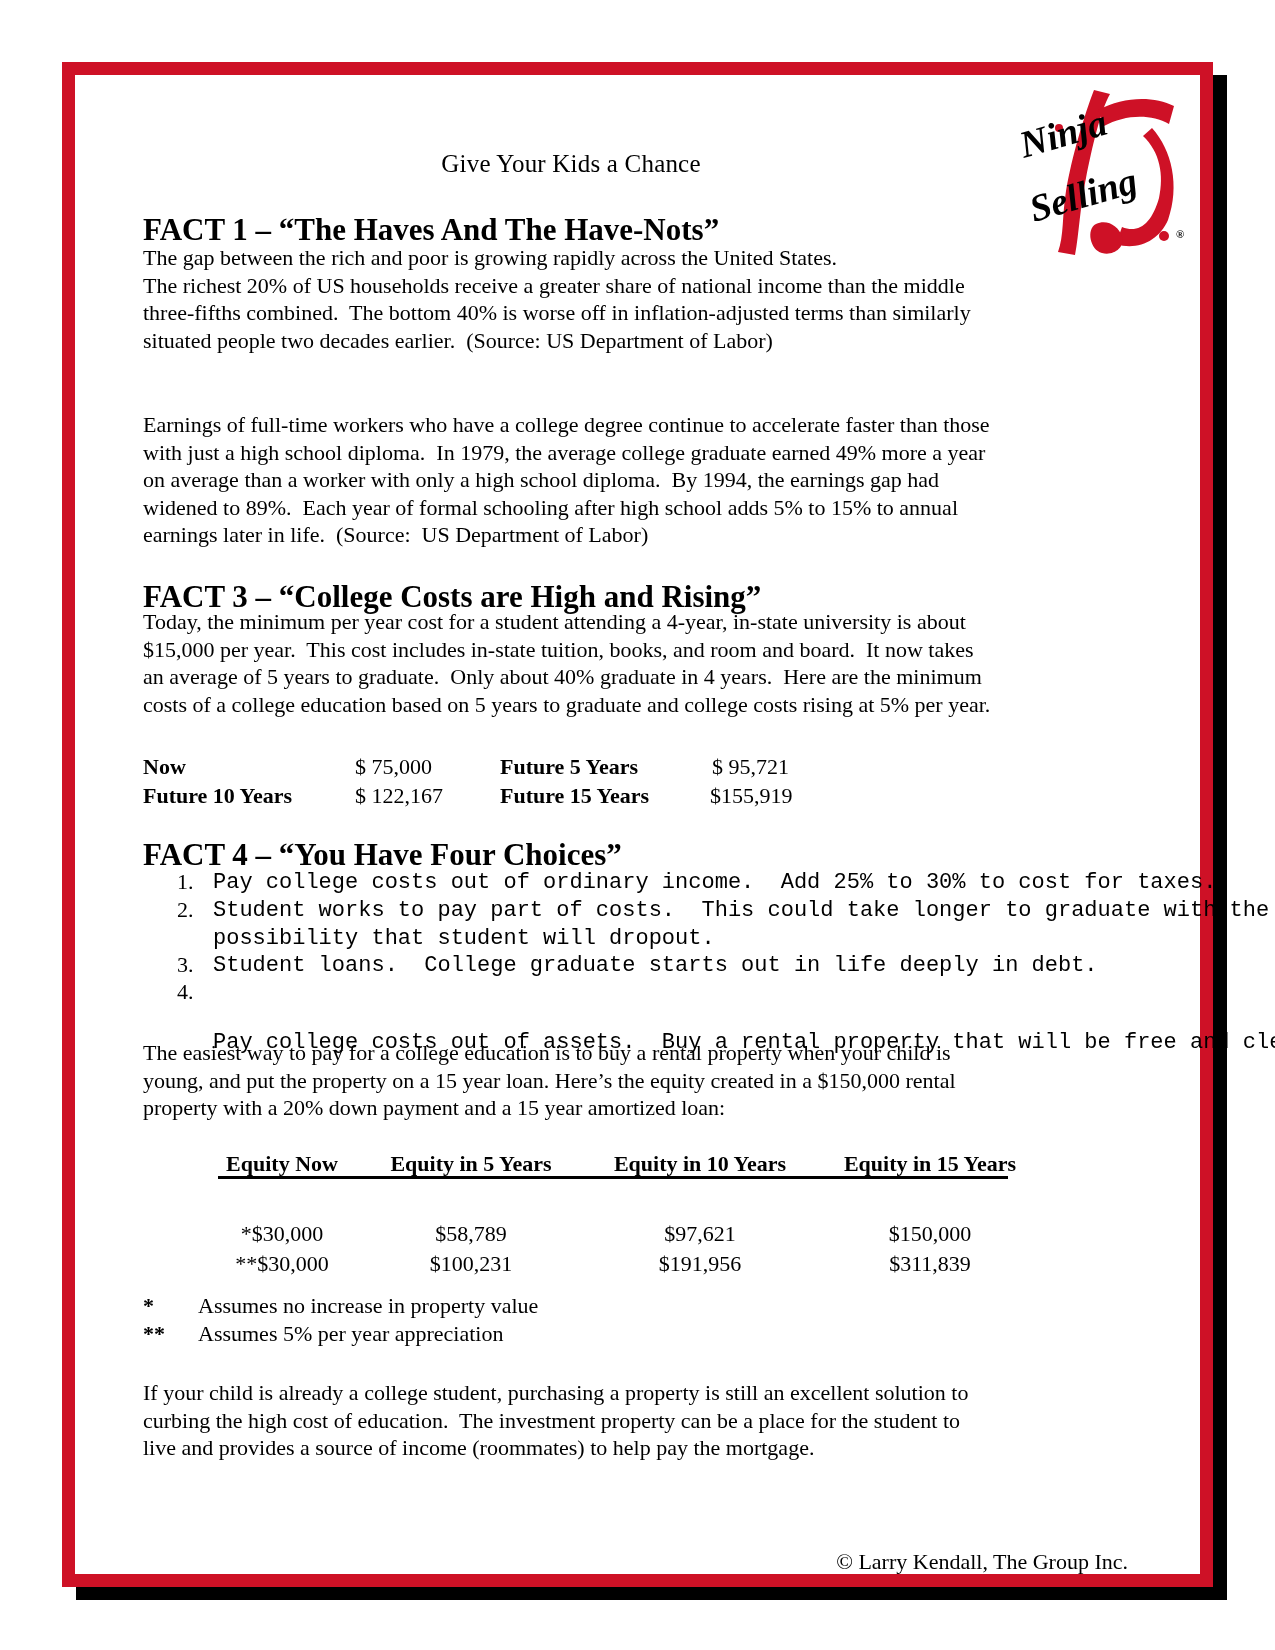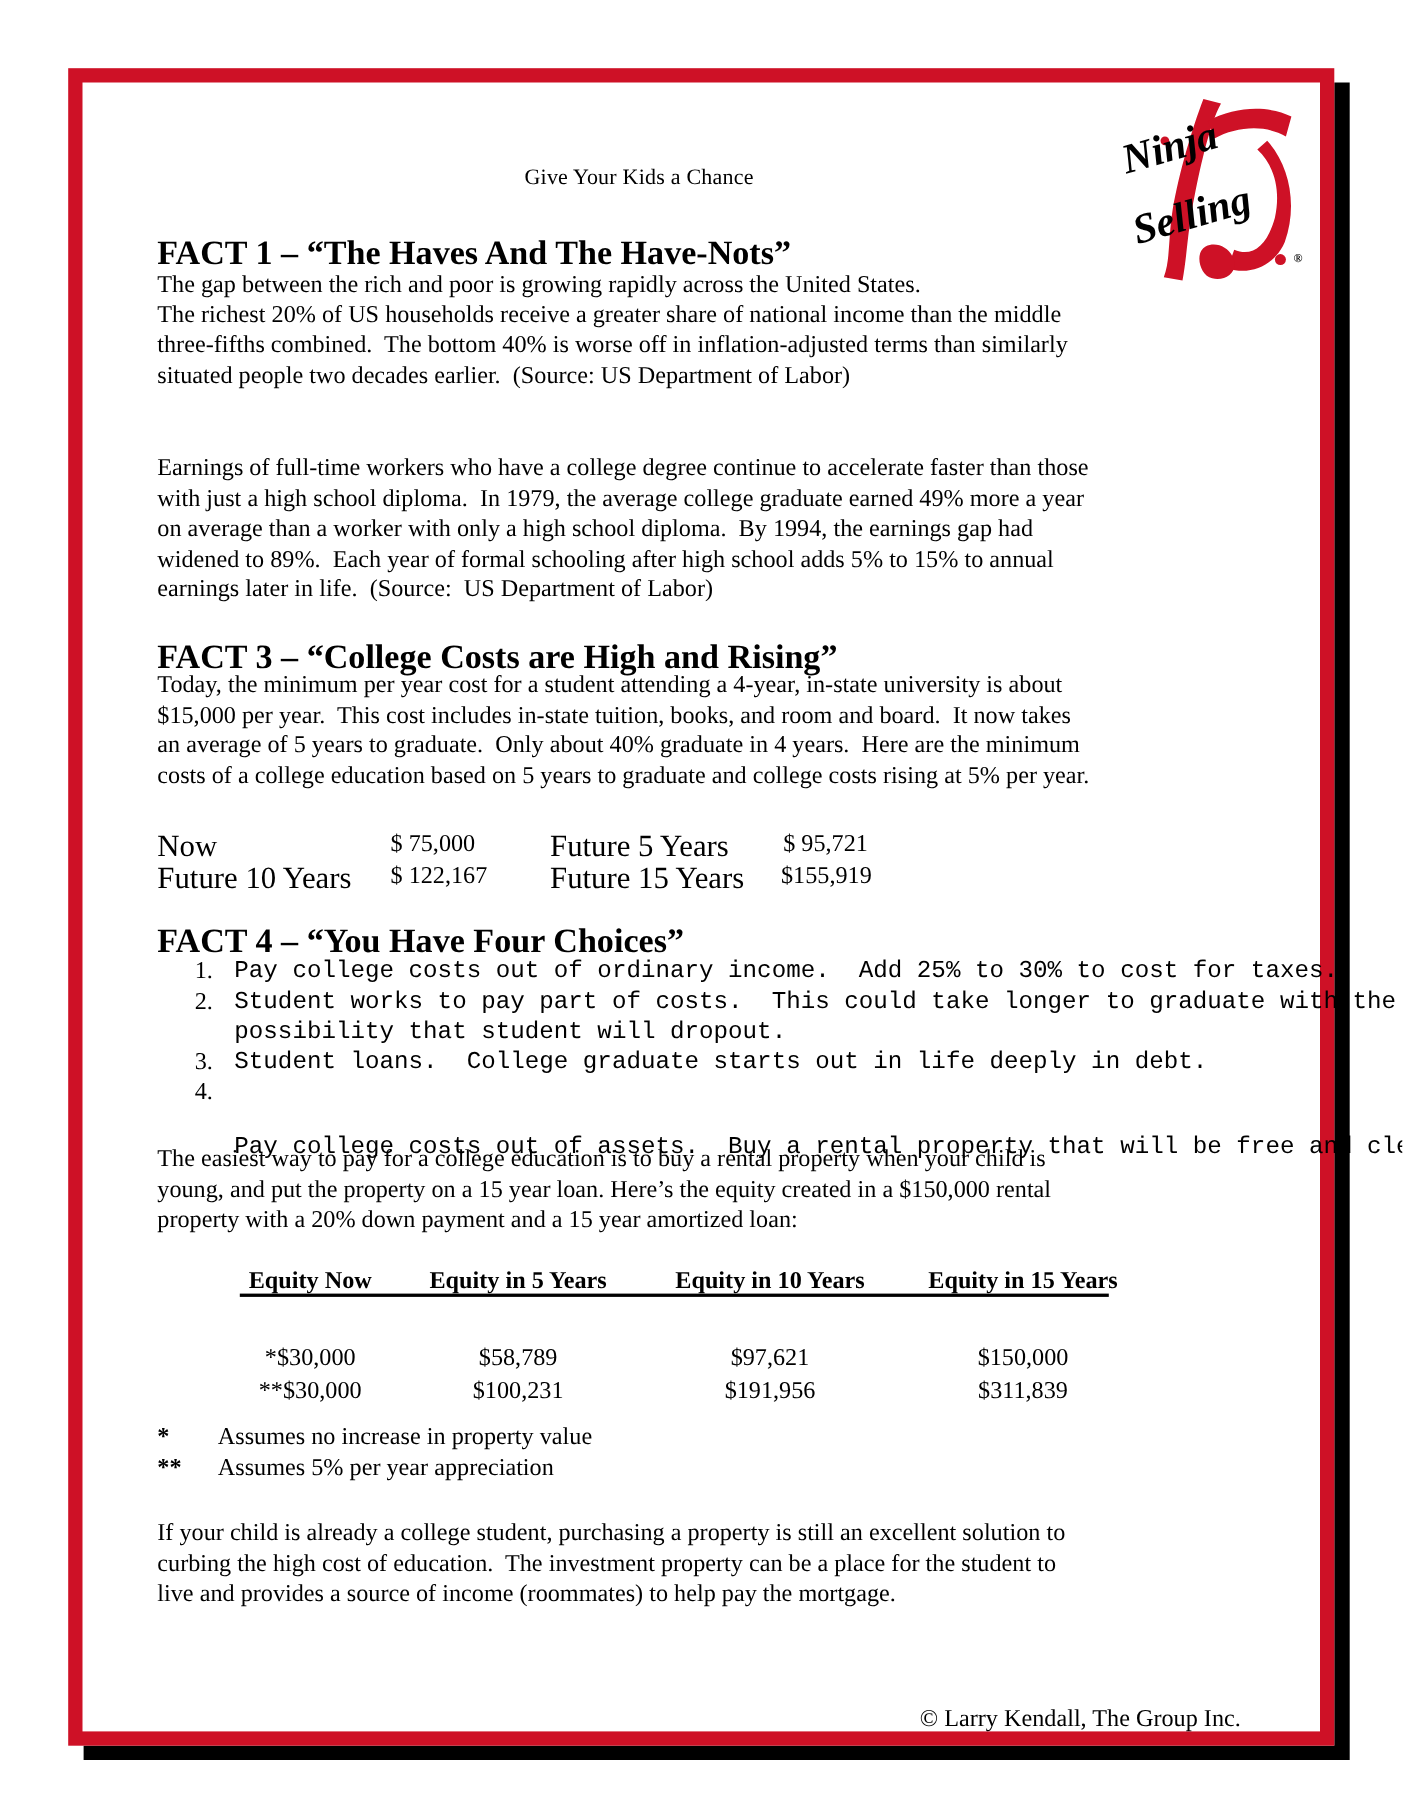--- a/index.html
+++ b/index.html
@@ -2,24 +2,24 @@
 <html><head>
 <meta charset="utf-8">
 <style>
   html,body{margin:0;padding:0;background:#fff;}
   .page{position:relative;width:1275px;height:1650px;background:#ffffff;overflow:hidden;
         font-family:"Liberation Serif", serif;color:#000;}
   .frame-shadow{position:absolute;left:76px;top:75px;width:1151px;height:1525px;background:#000;}
   .frame{position:absolute;left:62px;top:62px;width:1151px;height:1525px;background:#fff;
          border:13px solid #ce1126;box-sizing:border-box;}
   .abs{position:absolute;}
-  .title{font-size:20px;letter-spacing:.2px;text-align:center;width:870px;left:146px;top:150px;}
+  .title{font-size:25px;letter-spacing:.2px;text-align:center;width:870px;left:136px;top:150px;}
   .heading{font-size:31px;font-weight:bold;white-space:pre;left:143px;}
   .bodytext{font-size:22px;line-height:27.5px;white-space:pre;left:143px;}
-  .cell-label{font-size:28px;font-weight:normal;white-space:pre;}
+  .cell-label{font-size:22px;font-weight:bold;white-space:pre;}
   .cell-value{font-size:22px;white-space:pre;}
   .list-num{font-size:22px;left:177px;}
   .list-text{font-size:22px;line-height:27.5px;white-space:pre;left:213px;font-family:Liberation Mono, monospace;}
   .eq-head{font-size:22px;font-weight:bold;width:180px;text-align:center;}
   .eq-cell{font-size:22px;width:130px;text-align:center;margin-top:12px;}
   .eq-line{left:218px;top:1176px;width:790px;height:3px;background:#000;}
   .fn-marker{font-size:22px;font-weight:bold;left:143px;}
   .fn-text{font-size:22px;left:174px;margin-left:24px;}
   .copyright{font-size:22px;top:1549px;right:147px;}
   .logo{left:1012px;top:86px;width:180px;height:172px;}

